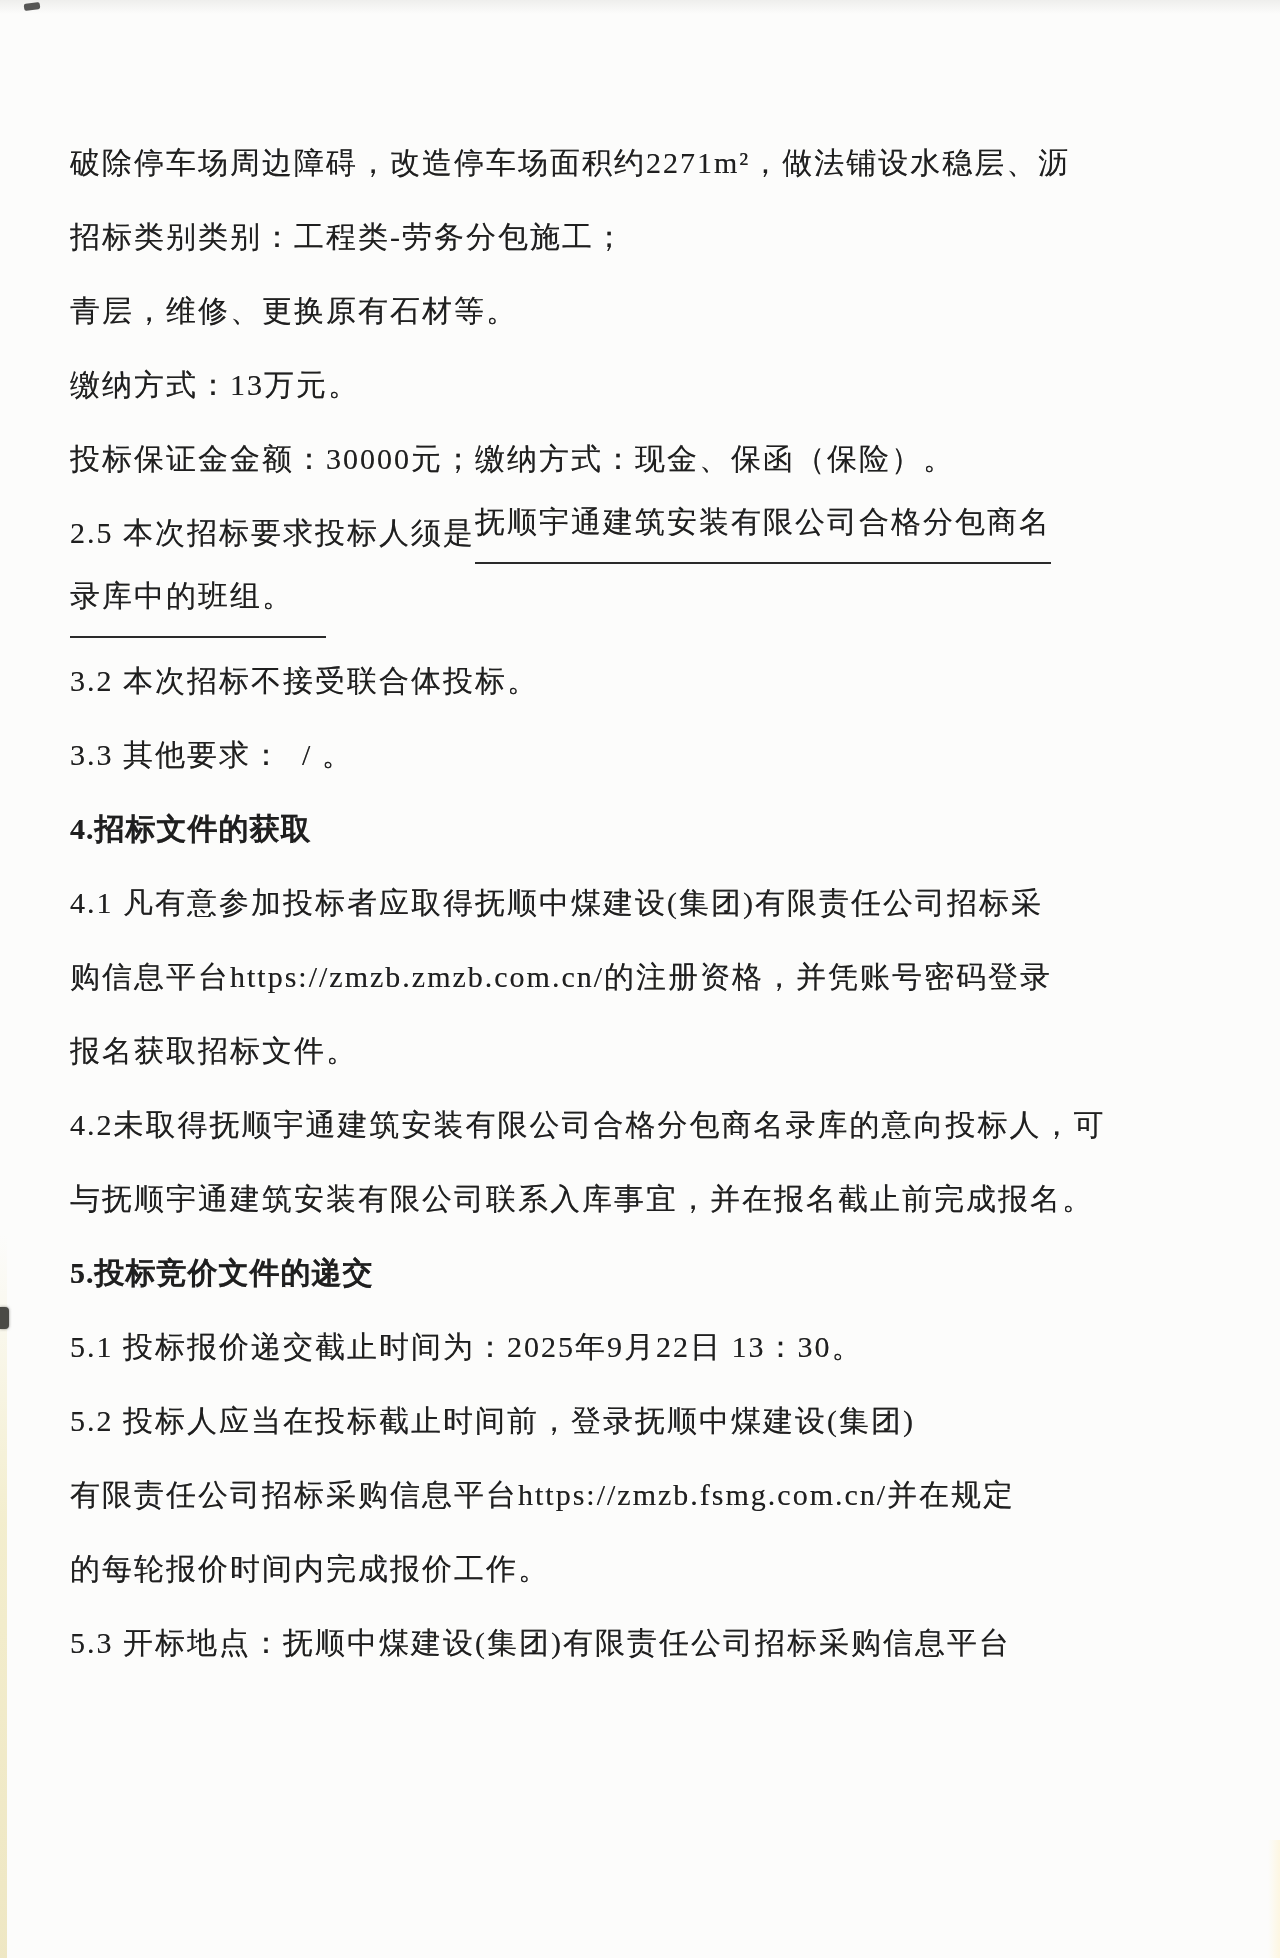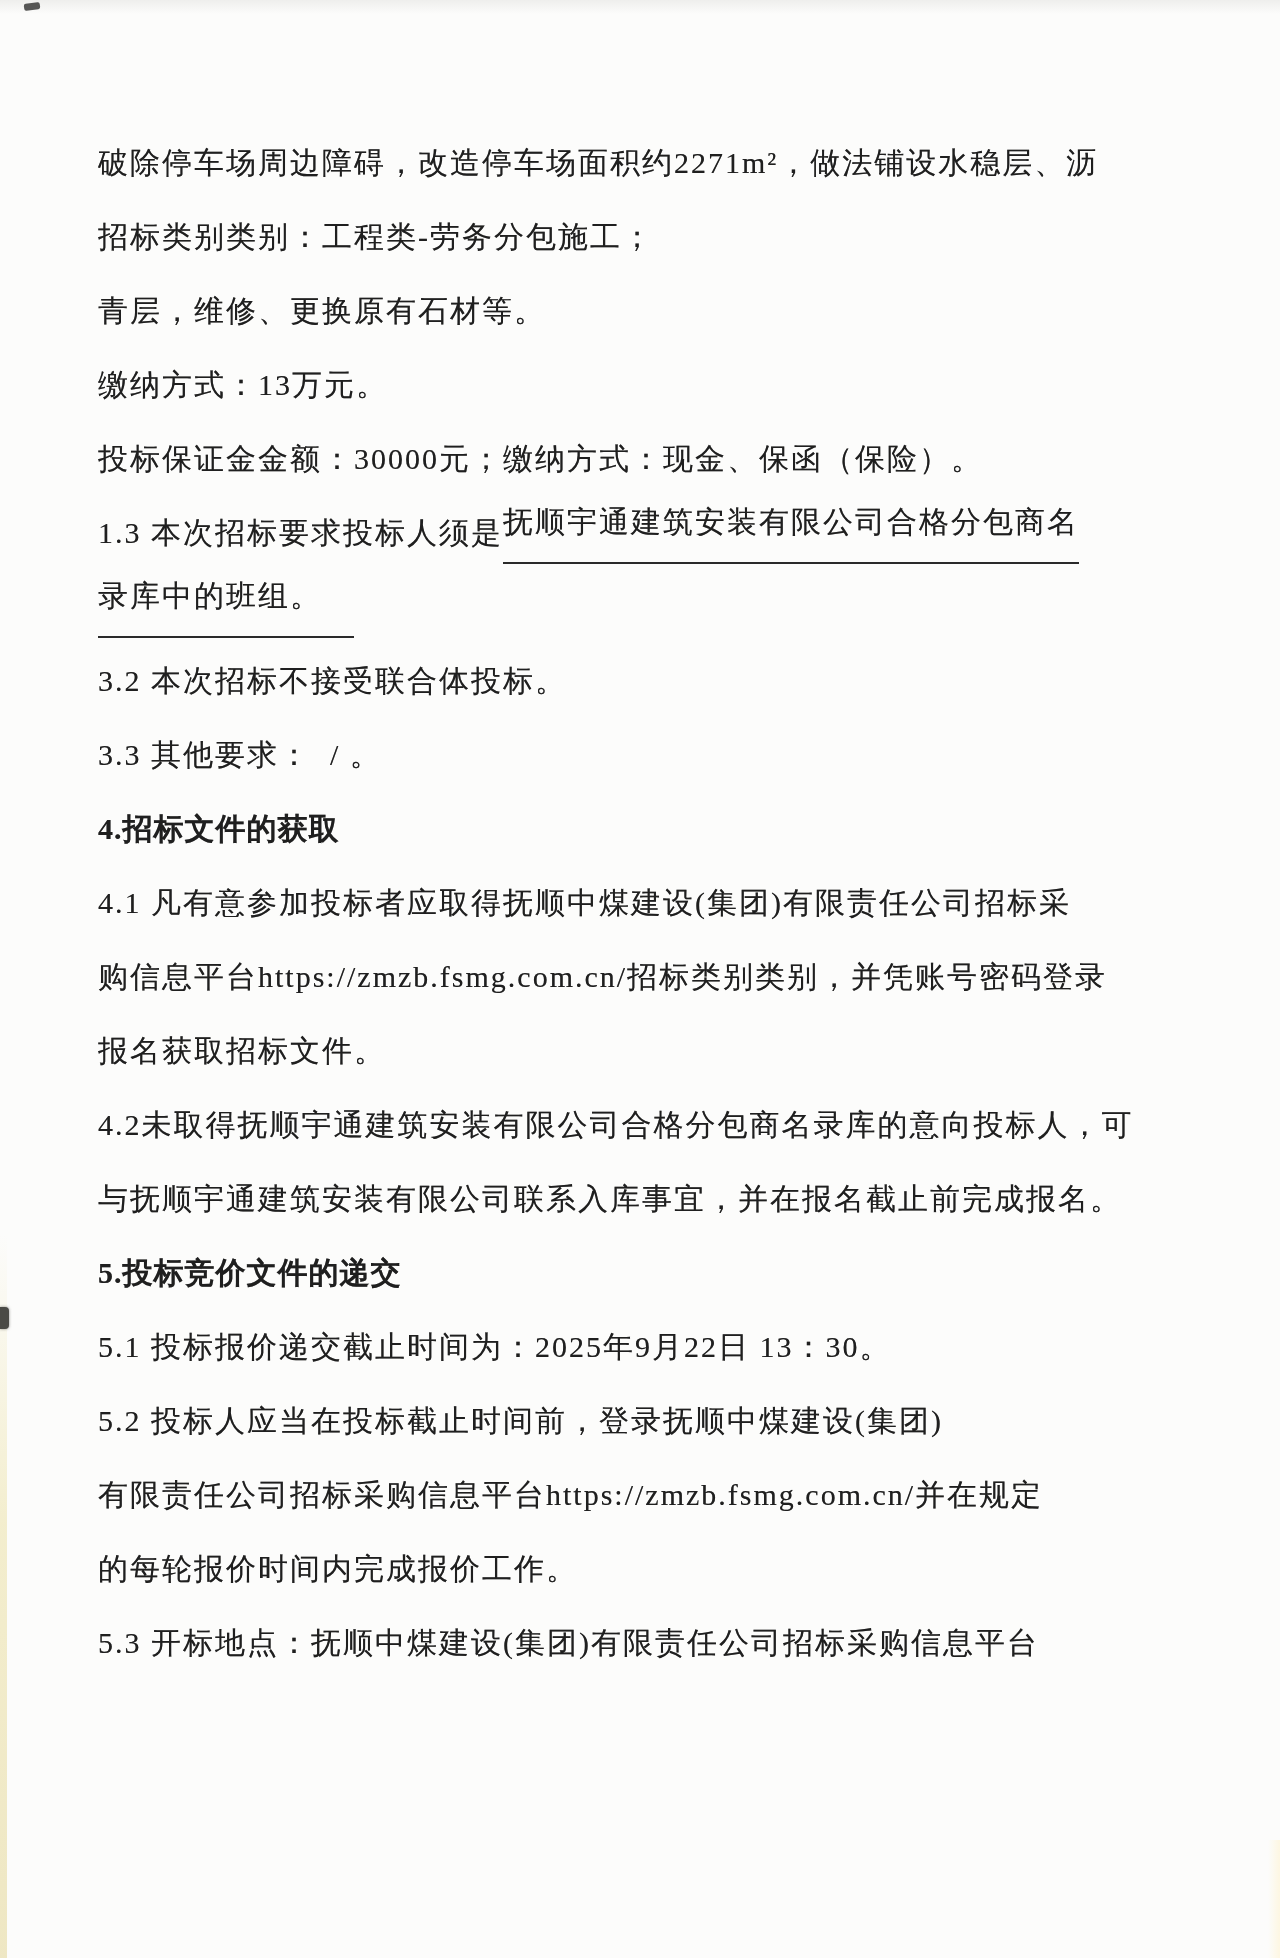--- a/index.html
+++ b/index.html
@@ -20,21 +20,20 @@
     width:1150px;
   }
   .line{
     height:74px;
     display:flex;
     align-items:center;
     font-size:30px;
     letter-spacing:2px;
     white-space:nowrap;
     text-shadow:0 0 0.6px rgba(40,40,40,0.55);
-    margin-left:28px;
   }
   .line.bold{font-weight:700;letter-spacing:1px;}
   .line span{white-space:pre;}
   .line span.u{
     border-bottom:2px solid #2a2a2a;
     padding-bottom:19px;
   }
   
   .artifact{position:absolute;pointer-events:none;}
   .edge-strip-left{
@@ -80,40 +79,40 @@
       <div class="line">
         <span>青层，维修、更换原有石材等。</span>
       </div>
       <div class="line">
         <span>缴纳方式：13万元。</span>
       </div>
       <div class="line">
         <span>投标保证金金额：30000元；缴纳方式：现金、保函（保险）。</span>
       </div>
       <div class="line">
-        <span>1.3 本次招标要求投标人须是</span>
+        <span>2.5 本次招标要求投标人须是</span>
         <span class="u">抚顺宇通建筑安装有限公司合格分包商名</span>
       </div>
       <div class="line">
         <span class="u">录库中的班组。　</span>
       </div>
       <div class="line">
         <span>3.2 本次招标不接受联合体投标。</span>
       </div>
       <div class="line">
         <span>3.3 其他要求：  / 。</span>
       </div>
       <div class="line bold">
         <span>4.招标文件的获取</span>
       </div>
       <div class="line">
         <span>4.1 凡有意参加投标者应取得抚顺中煤建设(集团)有限责任公司招标采</span>
       </div>
       <div class="line">
-        <span>购信息平台https://zmzb.fsmg.com.cn/招标类别类别，并凭账号密码登录</span>
+        <span>购信息平台https://zmzb.zmzb.com.cn/的注册资格，并凭账号密码登录</span>
       </div>
       <div class="line">
         <span>报名获取招标文件。</span>
       </div>
       <div class="line">
         <span>4.2未取得抚顺宇通建筑安装有限公司合格分包商名录库的意向投标人，可</span>
       </div>
       <div class="line">
         <span>与抚顺宇通建筑安装有限公司联系入库事宜，并在报名截止前完成报名。</span>
       </div>

